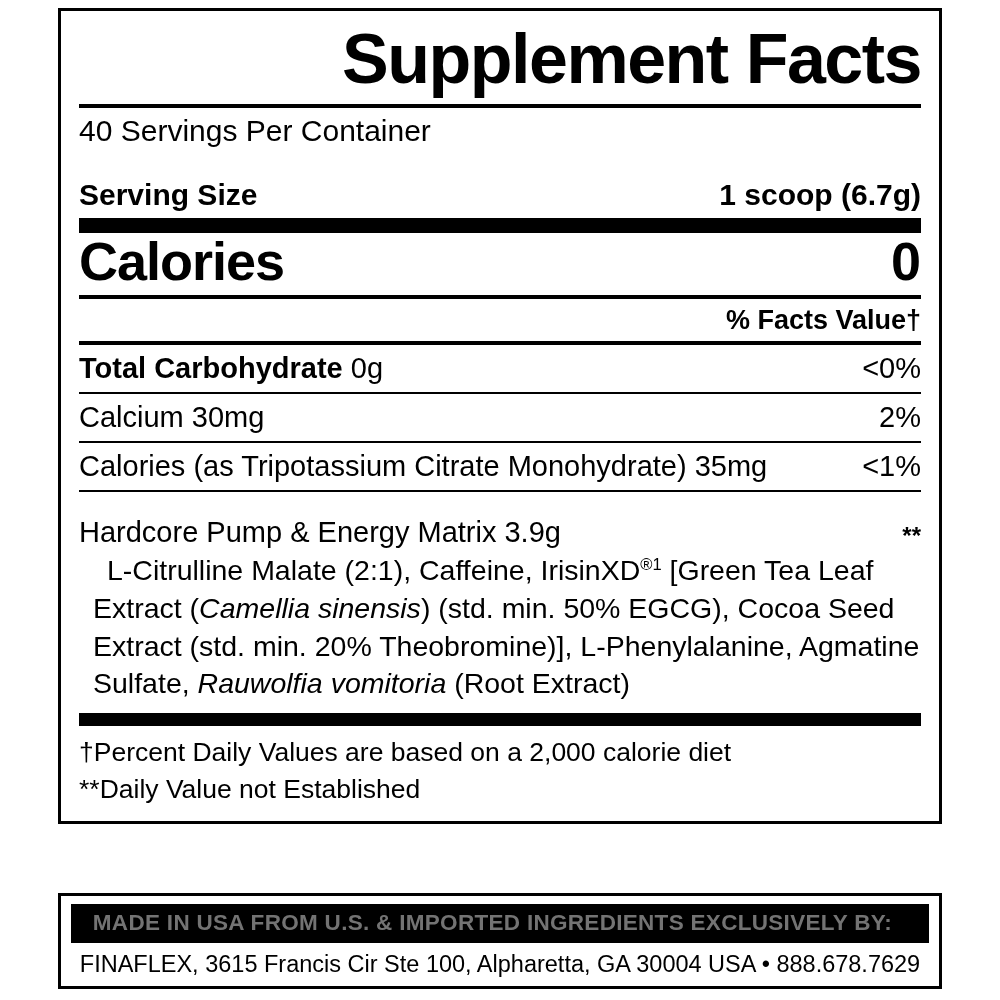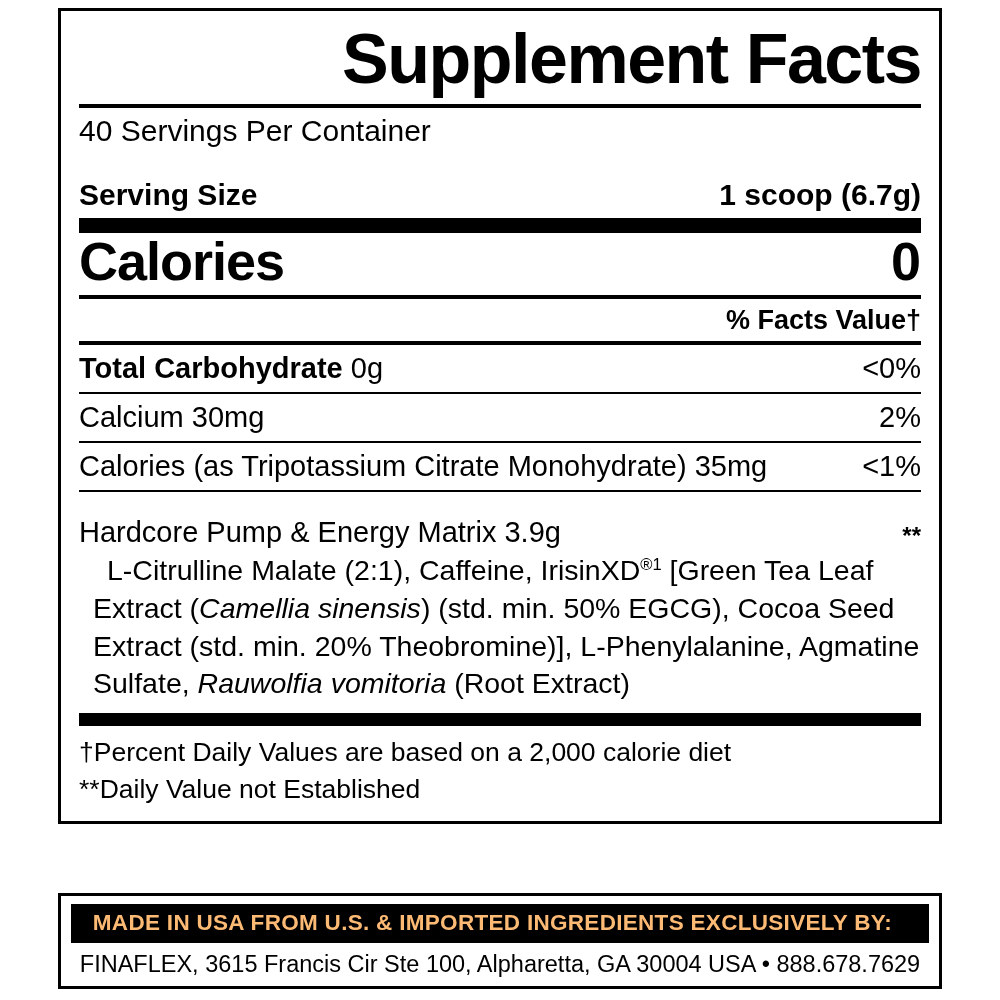--- a/index.html
+++ b/index.html
@@ -138,21 +138,21 @@
     top: 893px;
     width: 884px;
     box-sizing: border-box;
     border: 3px solid #000;
     background: #fff;
     padding: 8px 10px 6px 10px;
     text-align: center;
   }
   .madein-bar {
     background: #000;
-    color: #fdba74;
+    color: #737373;
     font-size: 22.5px;
     font-weight: bold;
     letter-spacing: 0.3px;
     padding: 6px 21px 7px 6px;
     white-space: nowrap;
   }
   .madein-addr {
     font-size: 23.5px;
     padding: 8px 0 2px 0;
     white-space: nowrap;

